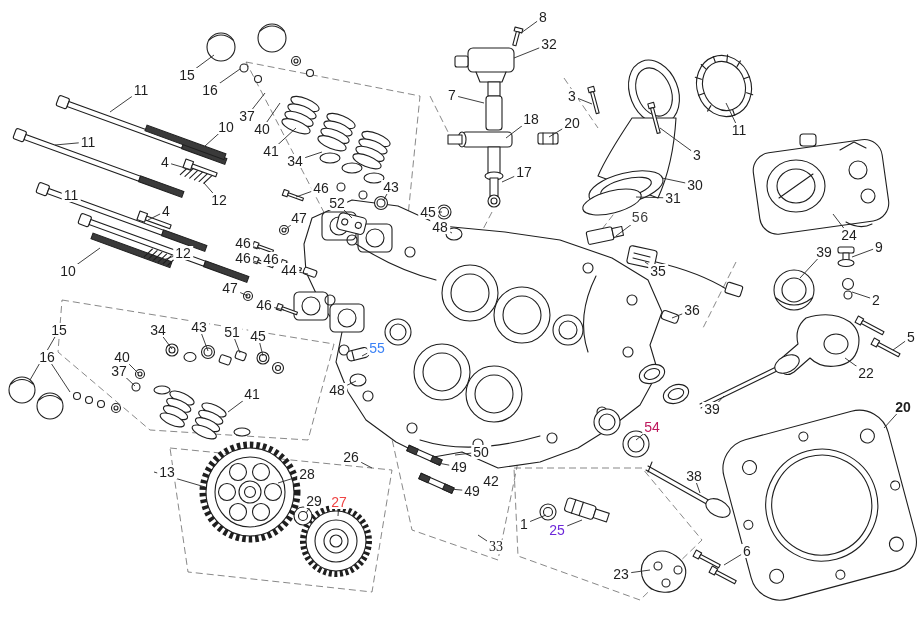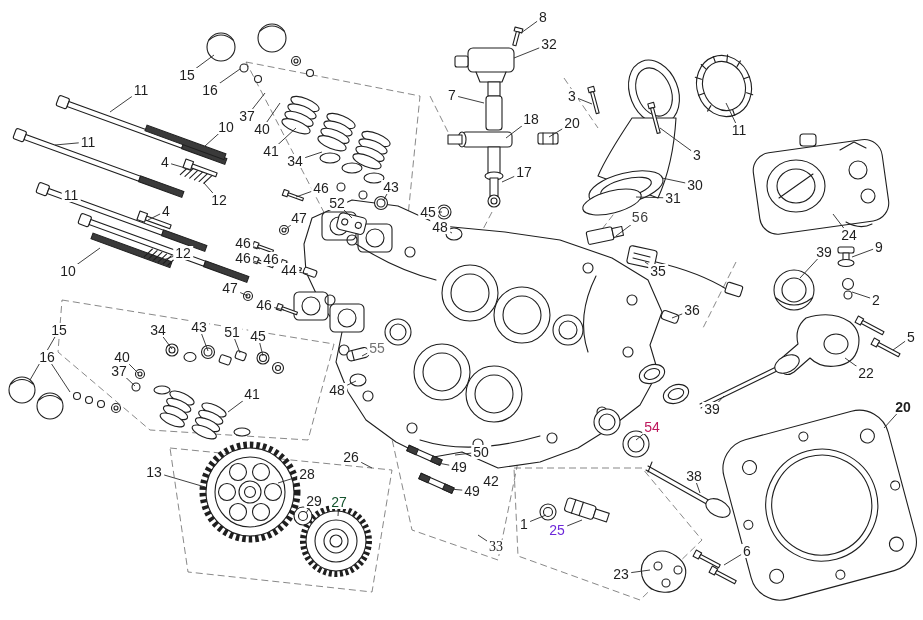--- a/index.html
+++ b/index.html
@@ -573,37 +573,37 @@
       <span class="callout" style="left: 692px; top: 310px; color: rgb(31, 31, 31);">36</span>
       <span class="callout" style="left: 59px; top: 330px; color: rgb(31, 31, 31);">15</span>
       <span class="callout" style="left: 158px; top: 330px; color: rgb(31, 31, 31);">34</span>
       <span class="callout" style="left: 199px; top: 327px; color: rgb(31, 31, 31);">43</span>
       <span class="callout" style="left: 232px; top: 332px; color: rgb(31, 31, 31);">51</span>
       <span class="callout" style="left: 258px; top: 336px; color: rgb(31, 31, 31);">45</span>
       <span class="callout" style="left: 911px; top: 337px; color: rgb(31, 31, 31);">5</span>
       <span class="callout" style="left: 47px; top: 357px; color: rgb(31, 31, 31);">16</span>
       <span class="callout" style="left: 122px; top: 357px; color: rgb(31, 31, 31);">40</span>
       <span class="callout" style="left: 119px; top: 371px; color: rgb(31, 31, 31);">37</span>
-      <span class="callout" style="left: 377px; top: 348px; color: #737373;">55</span>
+      <span class="callout" style="left: 377px; top: 348px; color: #3b82f6;">55</span>
       <span class="callout" style="left: 866px; top: 373px; color: rgb(31, 31, 31);">22</span>
       <span class="callout" style="left: 337px; top: 390px; color: rgb(31, 31, 31);">48</span>
       <span class="callout" style="left: 252px; top: 394px; color: rgb(31, 31, 31);">41</span>
       <span class="callout" style="left: 712px; top: 409px; color: rgb(31, 31, 31);">39</span>
       <span class="callout" style="left: 903px; top: 407px; color: rgb(31, 31, 31); font-weight: bold;">20</span>
       <span class="callout" style="left: 652px; top: 427px; color: #be185d;">54</span>
       <span class="callout" style="left: 481px; top: 452px; color: rgb(31, 31, 31);">50</span>
       <span class="callout" style="left: 351px; top: 457px; color: rgb(31, 31, 31);">26</span>
       <span class="callout" style="left: 459px; top: 467px; color: rgb(31, 31, 31);">49</span>
-      <span class="callout" style="left: 154px; top: 472px; color: rgb(31, 31, 31);">13</span>
+      <span class="callout" style="left: 167px; top: 472px; color: rgb(31, 31, 31);">13</span>
       <span class="callout" style="left: 307px; top: 474px; color: rgb(31, 31, 31);">28</span>
       <span class="callout" style="left: 694px; top: 476px; color: rgb(31, 31, 31);">38</span>
       <span class="callout" style="left: 472px; top: 491px; color: rgb(31, 31, 31);">49</span>
       <span class="callout" style="left: 491px; top: 481px; color: rgb(31, 31, 31);">42</span>
       <span class="callout" style="left: 314px; top: 501px; color: rgb(31, 31, 31);">29</span>
-      <span class="callout" style="left: 339px; top: 502px; color: #14532d;">27</span>
+      <span class="callout" style="left: 339px; top: 502px; color: #ef4444;">27</span>
       <span class="callout" style="left: 524px; top: 524px; color: rgb(31, 31, 31);">1</span>
       <span class="callout" style="left: 557px; top: 530px; color: #6d28d9;">25</span>
       <span class="callout" style="left: 496px; top: 547px; color: rgb(31, 31, 31); font-family: Liberation Serif, serif;">33</span>
       <span class="callout" style="left: 621px; top: 574px; color: rgb(31, 31, 31);">23</span>
       <span class="callout" style="left: 747px; top: 551px; color: rgb(31, 31, 31);">6</span>
     </div>
 
 </div>
 
 </body></html>

